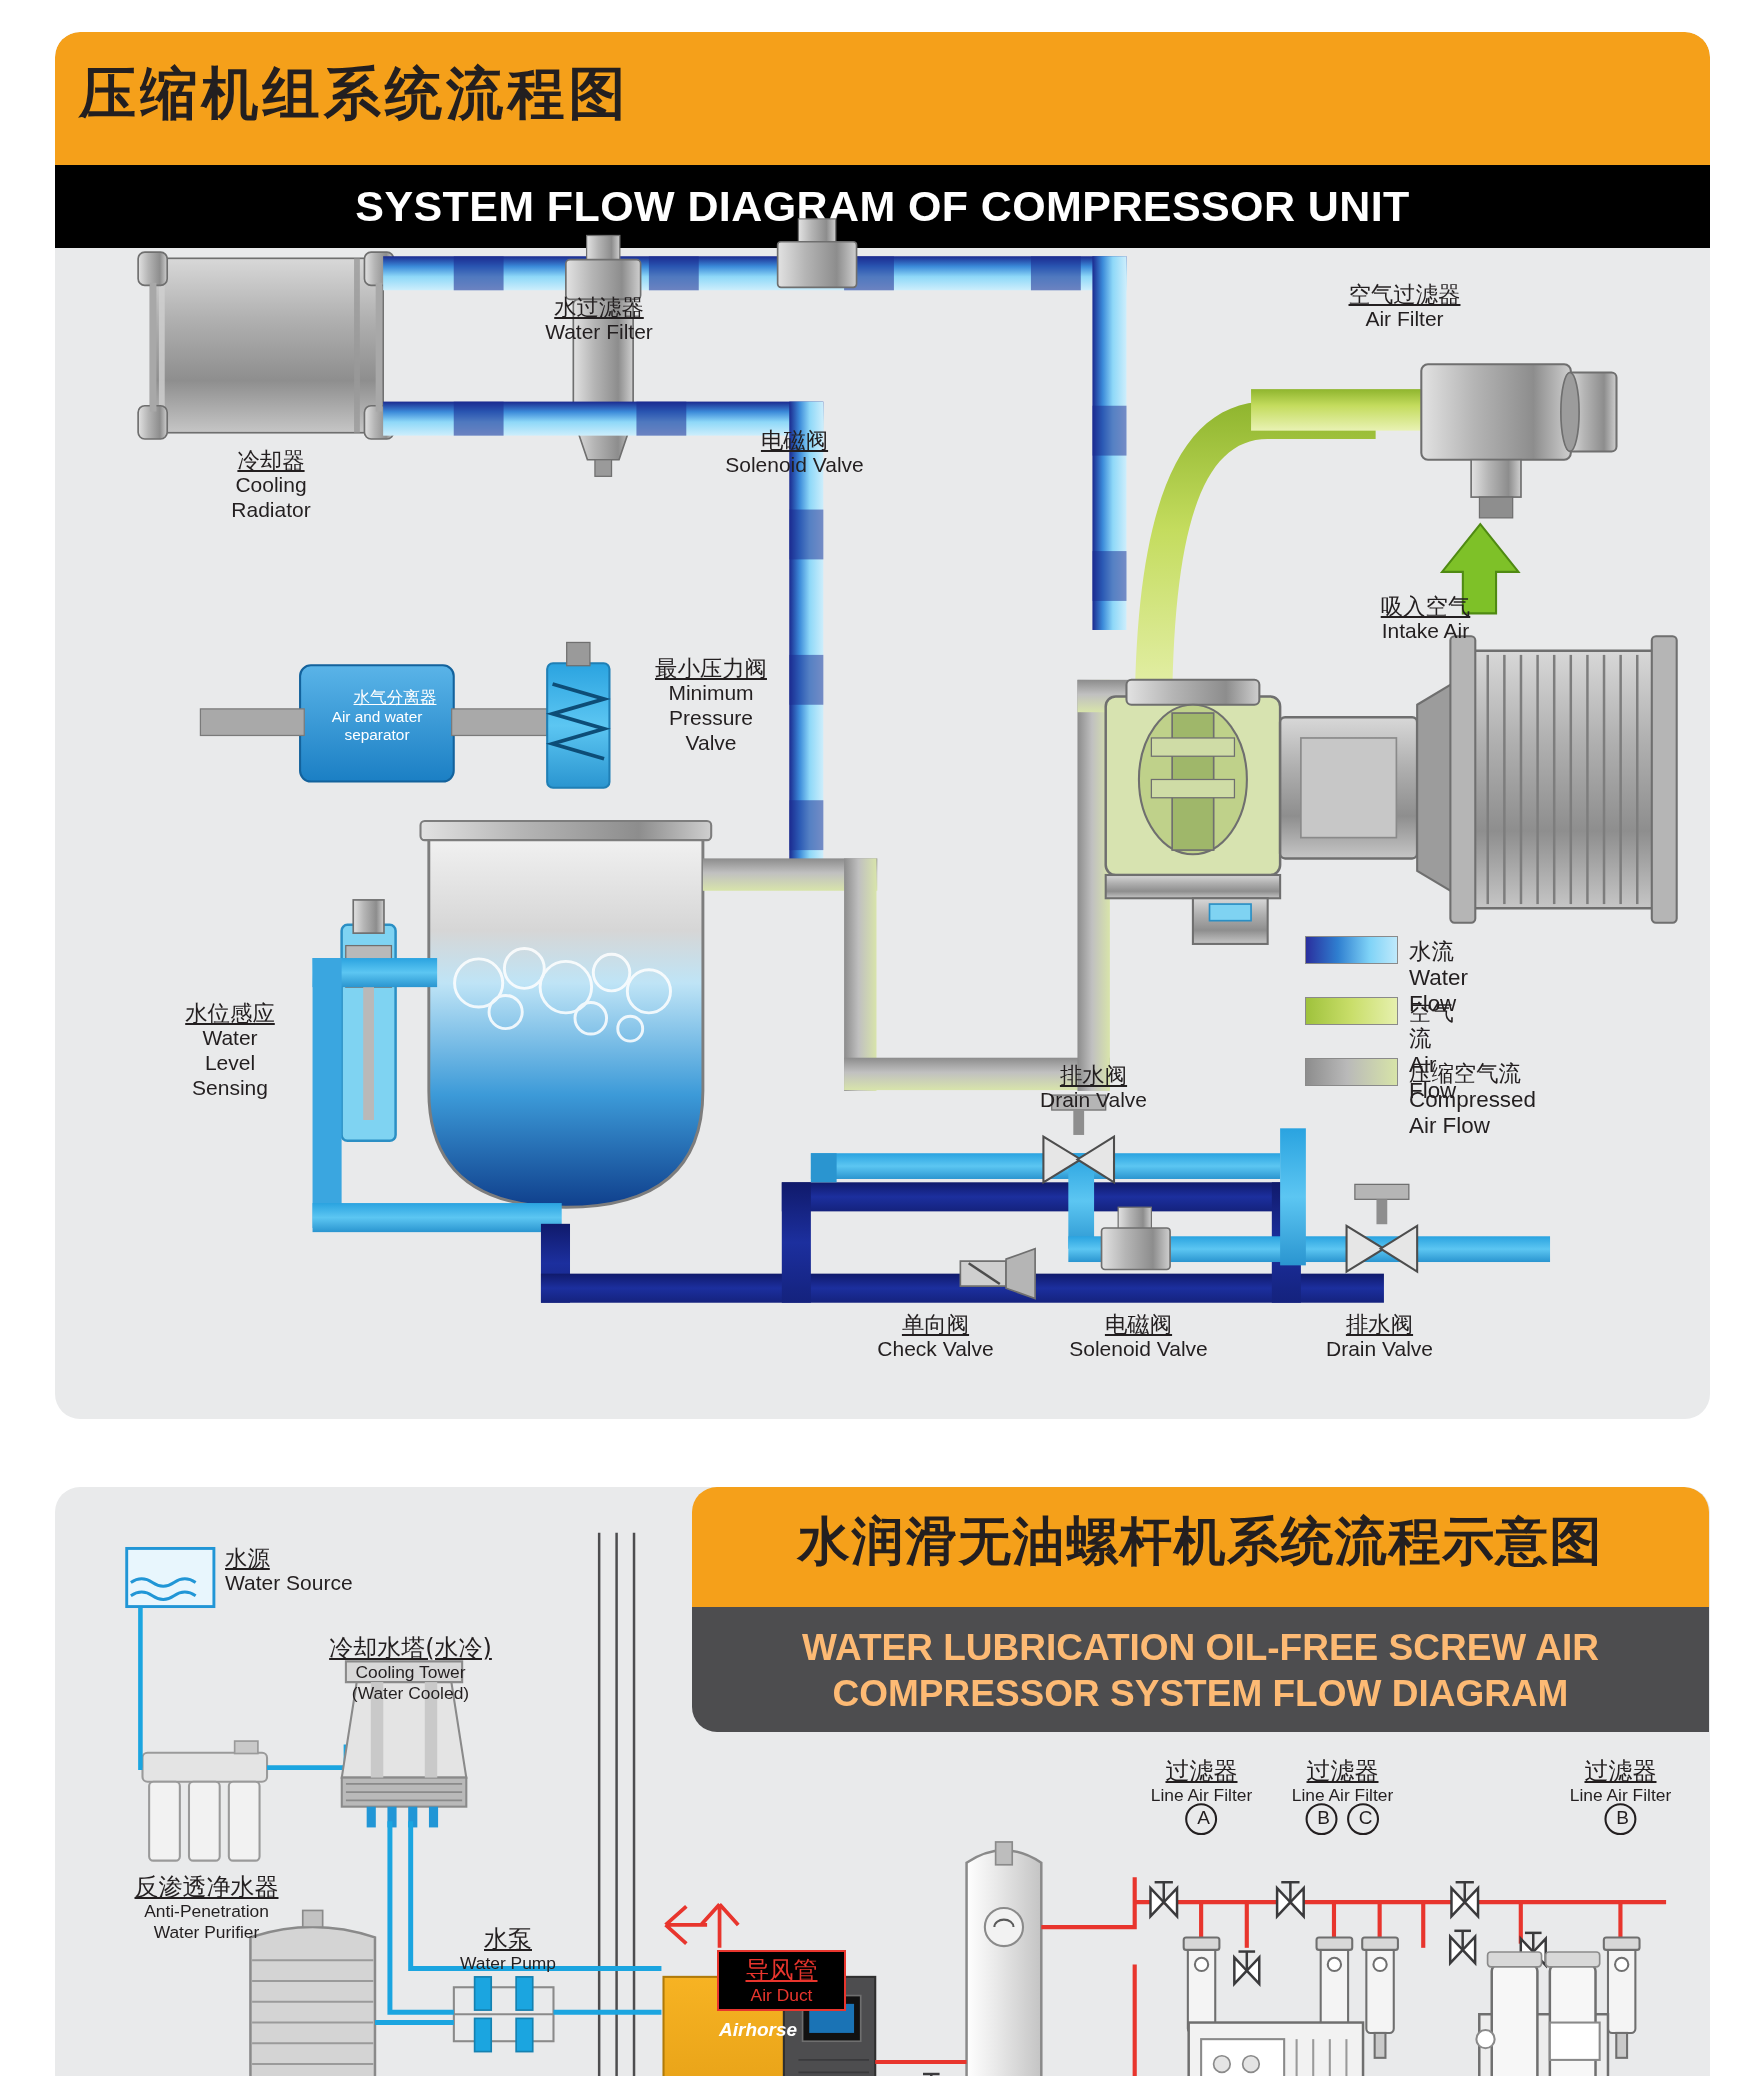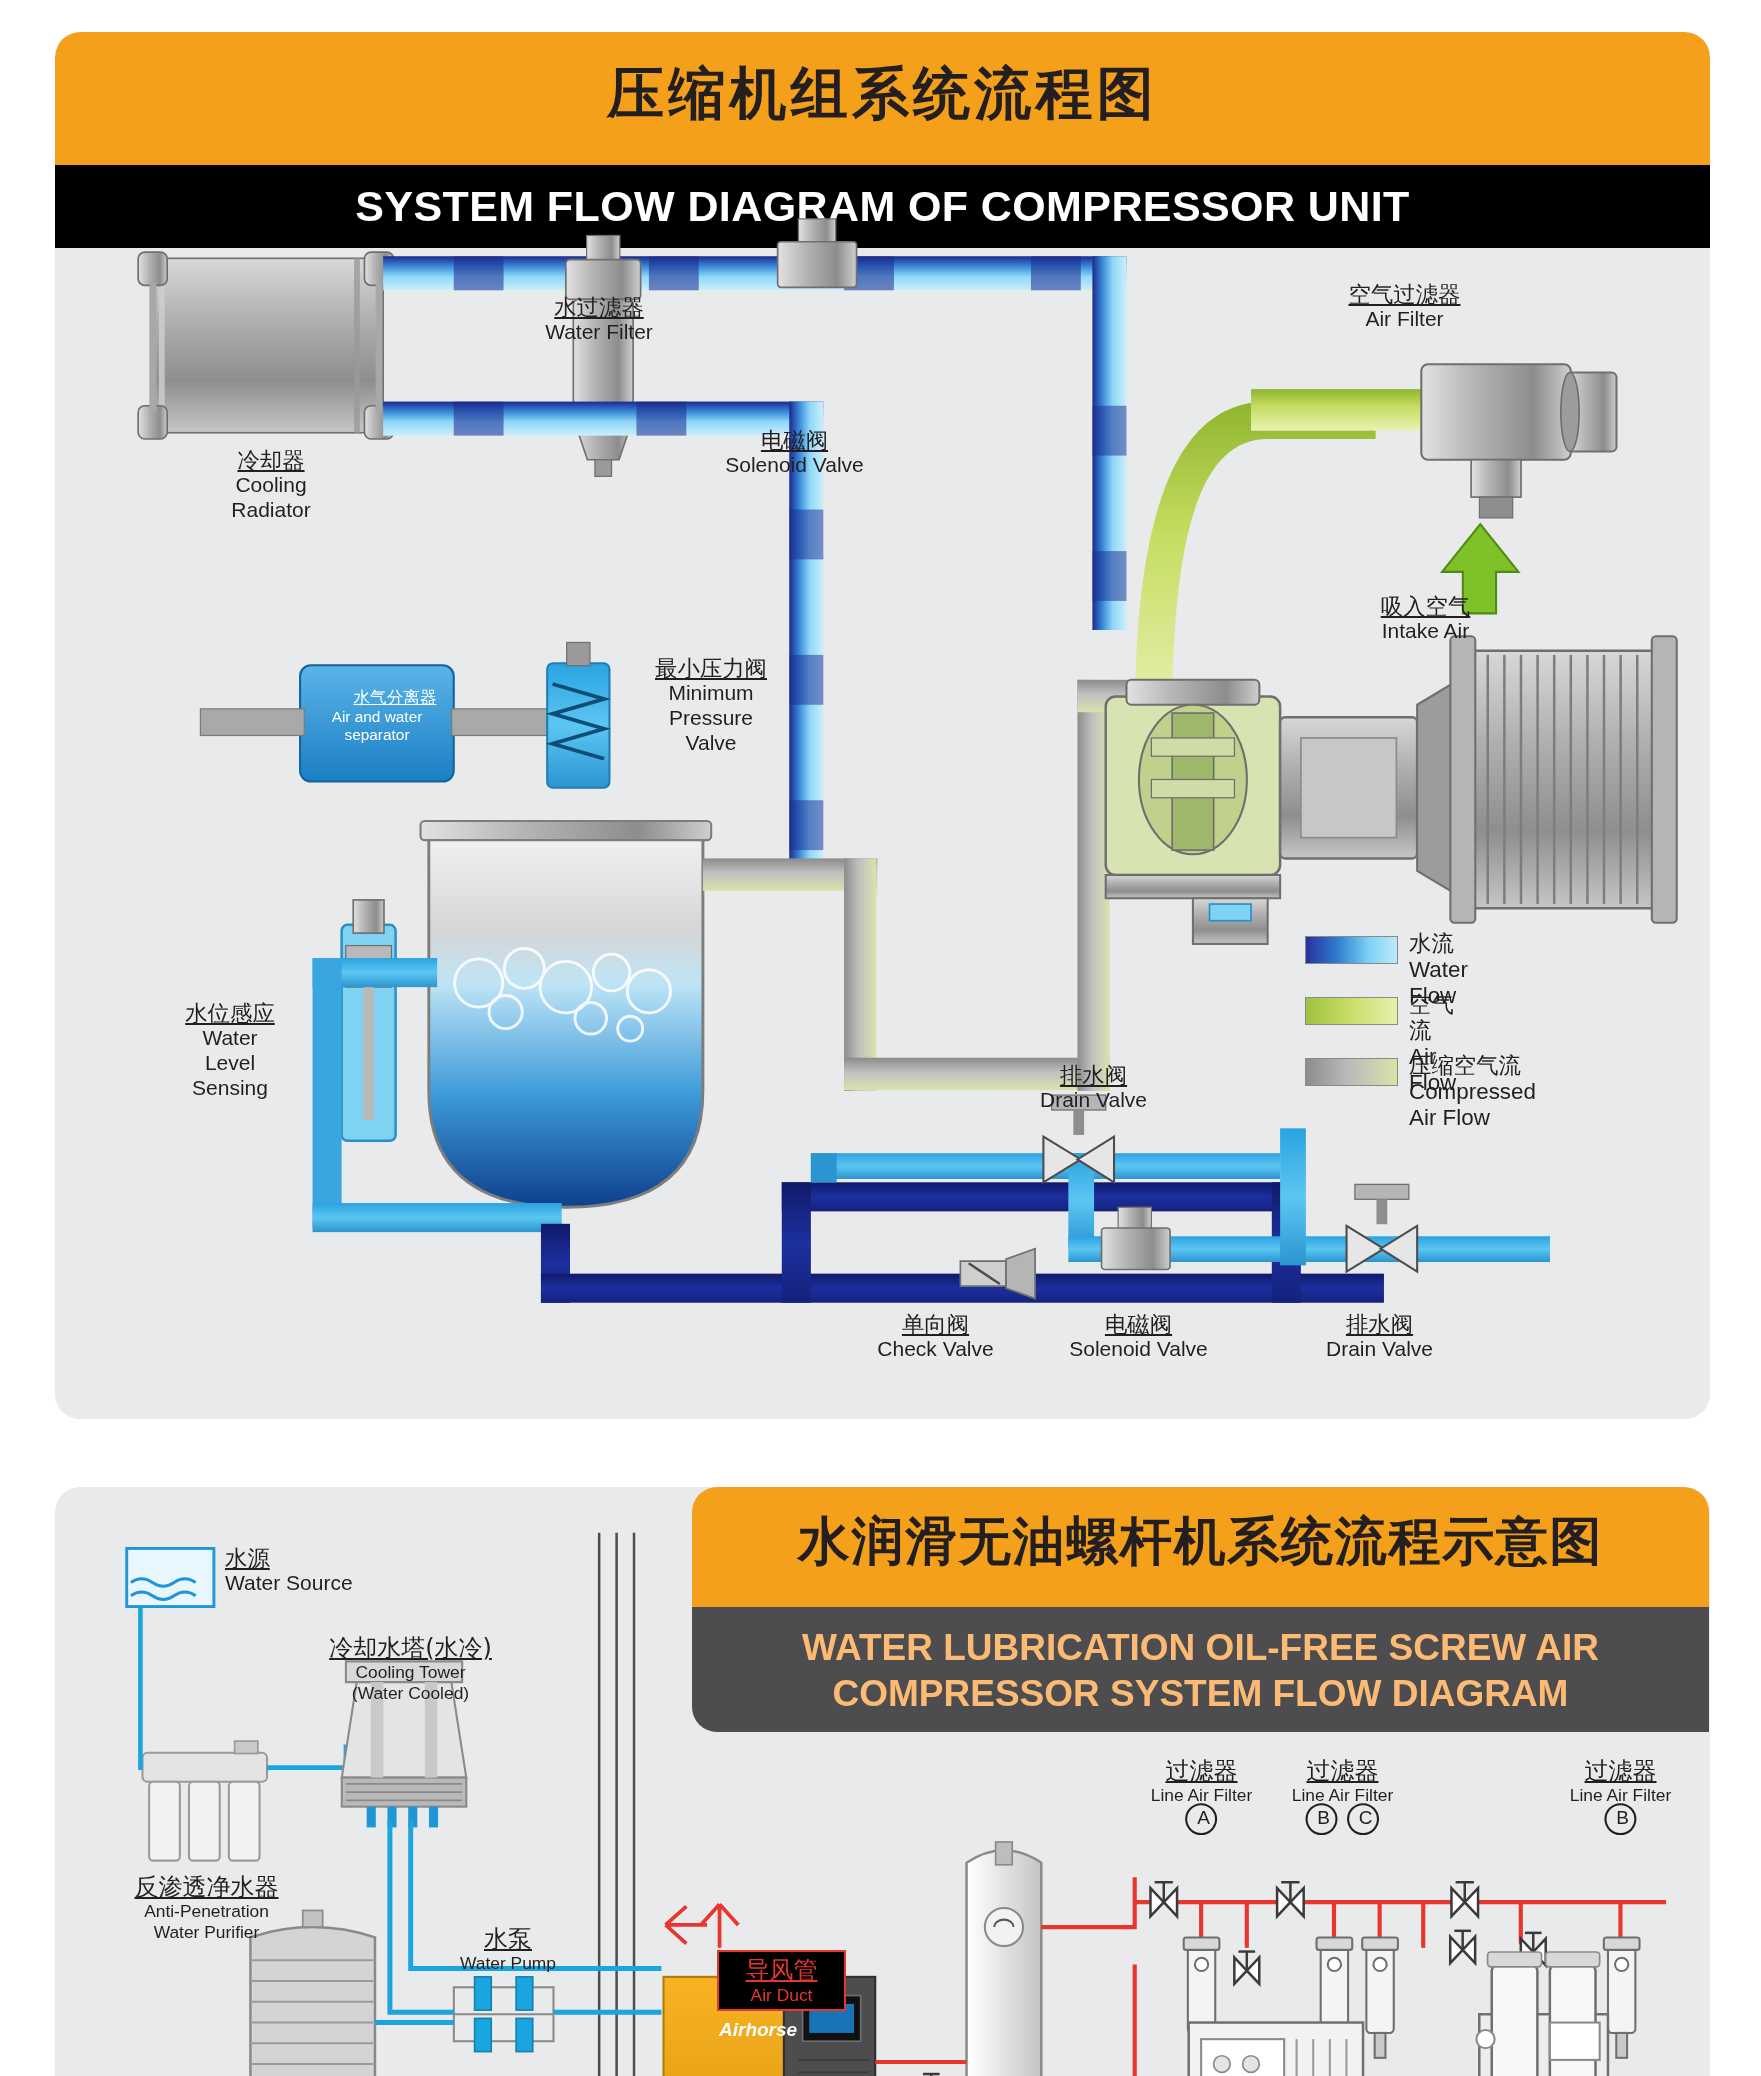--- a/index.html
+++ b/index.html
@@ -34,25 +34,26 @@
     left: 0; top: 0;
     width: 100%;
     height: 133px;
     background: #f5a01a;
     border-radius: 25px 25px 0 0;
   }
   #p1-title-cn {
     position: absolute;
     left: 0; top: 24px;
     width: 100%;
-    text-align: center;
+    text-align: left;
     font-size: 57px;
     font-weight: bold;
     color: #231f20;
     letter-spacing: 4.2px;
+    padding-left: 24px;
   }
   #p1-subtitle-bar {
     position: absolute;
     left: 0; top: 133px;
     width: 100%;
     height: 83px;
     background: #000000;
   }
   #p1-title-en {
     position: absolute;
@@ -139,21 +140,21 @@
   .leg-swatch {
     position: absolute; left: 0; top: 2.5px;
     width: 91px; height: 26px;
     border: 0.8px solid #8a8a8a;
   }
   .sw-water { background: linear-gradient(90deg,#2a2f9e 0%,#2f7fd0 35%,#7fd3f7 70%,#bfe9fb 100%); }
   .sw-air { background: linear-gradient(90deg,#9fc23c 0%,#c9de6a 50%,#e6f0ae 100%); }
   .sw-comp { background: linear-gradient(90deg,#8d8d8d 0%,#b9b9b9 45%,#d7e4a8 100%); }
   .leg-text { position: absolute; left: 104px; top: -1.7px; line-height: 1.15; }
   .leg-text span { display: block; font-size: 22.4px; }
-  .leg-text .cnl { font-family: Liberation Sans, sans-serif; }
+  .leg-text .cnl { font-family: Liberation Sans, sans-serif; margin-top: 8px; }
 
   
   .svgwrap { position: absolute; left: 0; top: 0; }
 </style>
 </head>
 <body>
 
 <div id="panel1">
 
   <div id="p1-title-bar">

